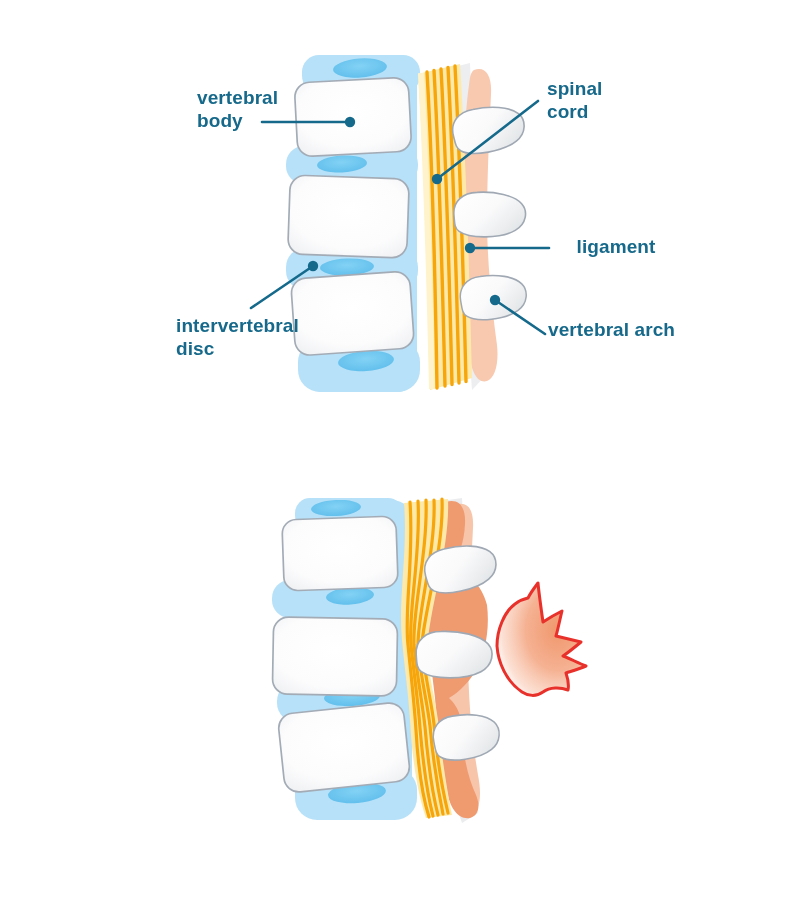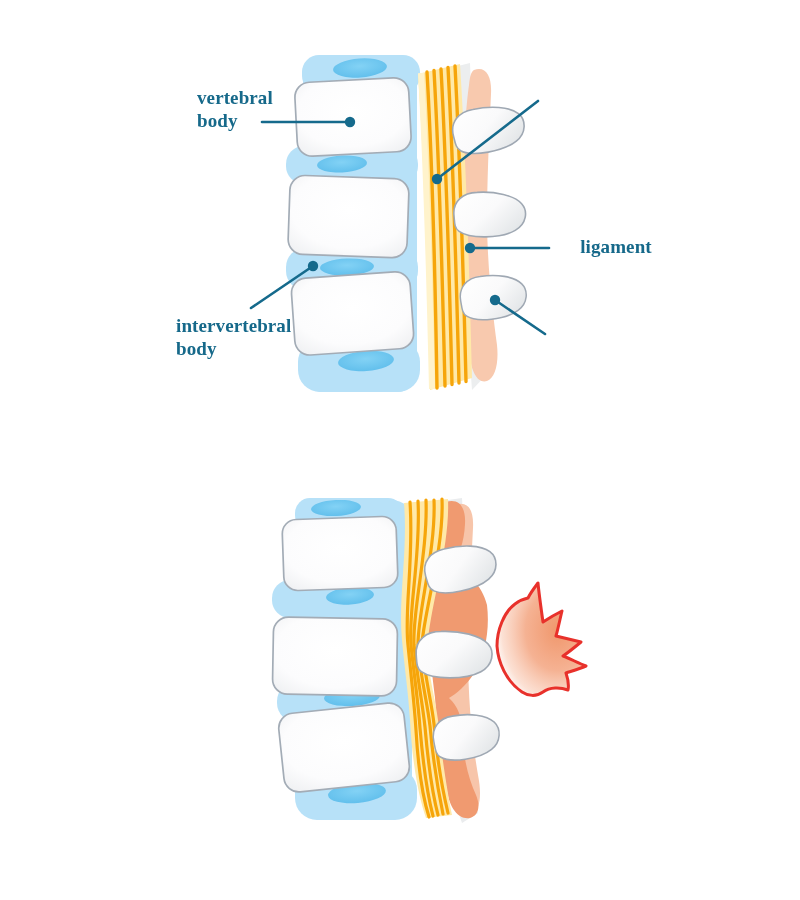--- a/index.html
+++ b/index.html
@@ -1,21 +1,21 @@
 <!DOCTYPE html>
 <html><head>
 <meta charset="utf-8">
 <style>
   html,body { margin:0; padding:0; background:#ffffff; }
   .stage {
     position:relative;
     width:800px; height:900px;
     background:#ffffff;
     overflow:hidden;
-    font-family:Liberation Serif, serif;
+    font-family:Liberation Sans, sans-serif;
   }
   .stage svg { position:absolute; left:0; top:0; }
   .diagram-label {
     position:absolute;
     color:#16698A;
     font-size:19px;
     font-weight:700;
     line-height:1.22;
     white-space:pre-line;
     letter-spacing:0.1px;
@@ -174,20 +174,23 @@
                C571,659 578,663 586,666 C579,669 572,671 566,673
                C568,679 569,685 568,690 C560,687 550,687 543,692
                C536,697 528,696 522,692 C506,681 498,662 497,646
                C497,630 504,612 515,604 C519,601 523,599 528,598 Z" fill="url(#painGrad)" stroke="#E8312B" stroke-width="3" stroke-linejoin="round"></path>
     </g>
   </svg>
 
   <div class="diagram-label" style="left:197px; top:86px; width:95px;">vertebral
 body</div>
 
+  <div class="diagram-label" style="left:547px; top:77px; width:70px;">spinal
+cord</div>
 
   <div class="diagram-label" style="left:556px; top:235px; width:120px;text-align:center;">ligament</div>
 
+  <div class="diagram-label" style="left:548px; top:318px; width:150px;">vertebral arch</div>
 
   <div class="diagram-label" style="left:176px; top:314px; width:135px;">intervertebral
-body</div>
+disc</div>
 
 </div>
 
 </body></html>

